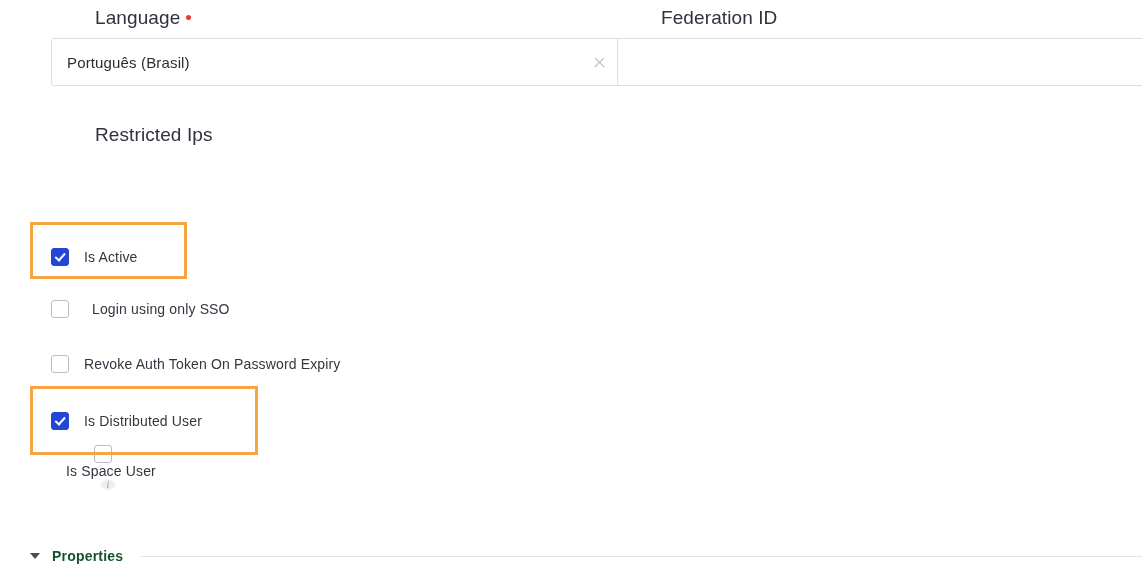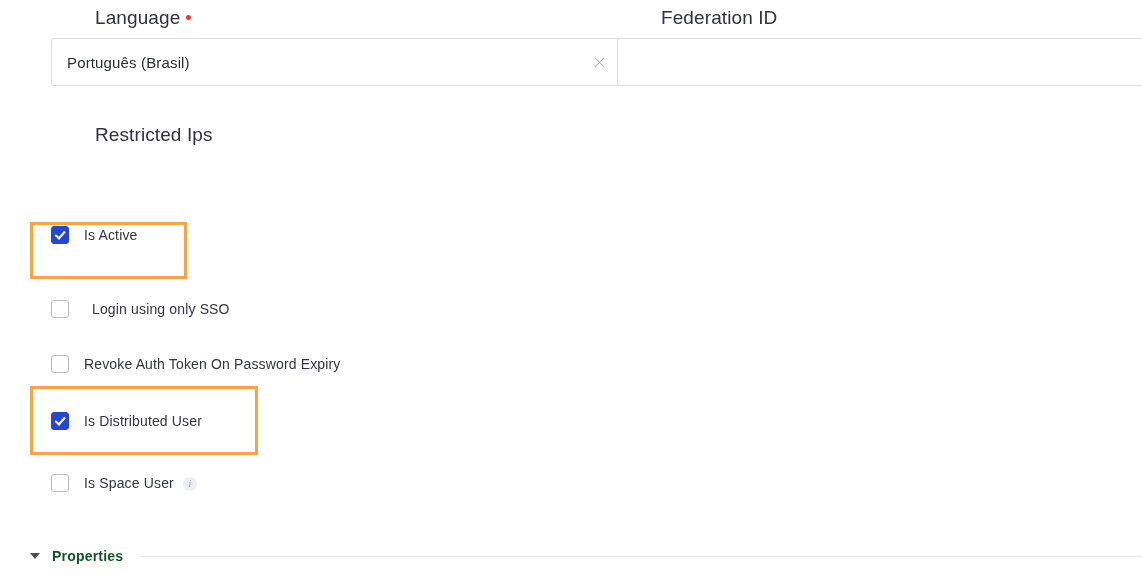--- a/index.html
+++ b/index.html
@@ -247,41 +247,41 @@
 
   <div class="control" style="left:617px; top:38px; width:560px; height:48px;">
     <span class="value"></span>
   </div>
 
   <div class="field-label" style="left:51px; top:127px;">
     <span>Restricted Ips</span>
   </div>
 
 
-  <div class="cb-row" style="left:51px; top:224px;">
+  <div class="cb-row" style="left:51px; top:246px;">
     <span class="cb on"></span>
     <span class="cb-label">Is Active</span>
   </div>
 
   <div class="cb-row" style="left:51px; top:298px;gap:8px;">
     <span class="cb off"></span>
     <span class="cb-label">Login using only SSO</span>
   </div>
 
   <div class="cb-row" style="left:51px; top:353px;">
     <span class="cb off"></span>
     <span class="cb-label">Revoke Auth Token On Password Expiry</span>
   </div>
 
   <div class="cb-row" style="left:51px; top:410px;">
     <span class="cb on"></span>
     <span class="cb-label">Is Distributed User</span>
   </div>
 
-  <div class="cb-row" style="left:51px; top:472px;">
+  <div class="cb-row" style="left:51px; top:445px;flex-direction:column;">
     <span class="cb off"></span>
     <span class="cb-label">Is Space User</span>
     <span class="info-icon">i</span>
   </div>
 
   <div class="highlight" style="left:30px; top:222px; width:157px; height:57px;"></div>
 
   <div class="highlight" style="left:30px; top:386px; width:228px; height:69px;"></div>
 
   <div class="section" style="left:30px; top:548px; width:1112px;">

